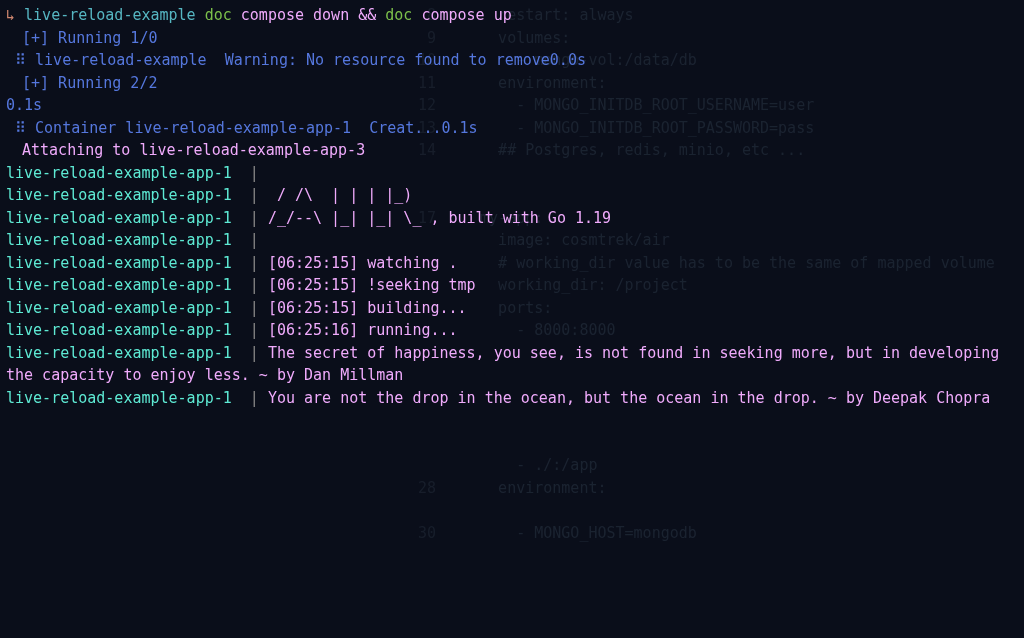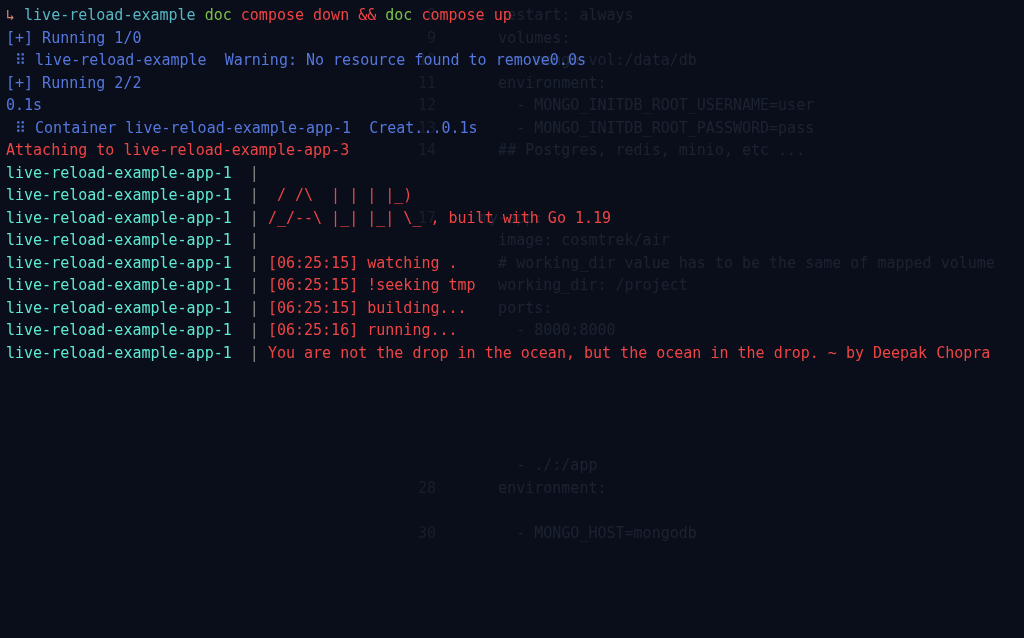--- a/index.html
+++ b/index.html
@@ -19,24 +19,25 @@
       padding: 4px 6px;
       position: relative;
     }
     .prompt-line {
       white-space: pre;
     }
     .arrow { color: #d08770; }
     .cyan { color: #56b6c2; }
     .green { color: #7cc04b; margin-top: 43px; }
     .blue { color: #5577dd; }
-    .white { color: #ef4444; }
+    .white { color: #f0abfc; }
     .line {
       white-space: pre-wrap;
       word-break: break-word;
+      margin-left: 16px;
     }
     .row {
       display: flex;
       justify-content: flex-start;
       width: 100%;
     }
     .row-left {
       white-space: pre;
       flex: 0 1 auto;
     }
@@ -115,15 +116,16 @@
 
   <div id="log-container">
       <div class="log-line"><span class="log-prefix">live-reload-example-app-1</span><span class="pipe white">  | </span><span class="white"></span></div>
       <div class="log-line"><span class="log-prefix">live-reload-example-app-1</span><span class="pipe white">  | </span><span class="white"> / /\  | | | |_)</span></div>
       <div class="log-line"><span class="log-prefix">live-reload-example-app-1</span><span class="pipe white">  | </span><span class="white">/_/--\ |_| |_| \_ , built with Go 1.19</span></div>
       <div class="log-line"><span class="log-prefix">live-reload-example-app-1</span><span class="pipe white">  | </span><span class="white"></span></div>
       <div class="log-line"><span class="log-prefix">live-reload-example-app-1</span><span class="pipe white">  | </span><span class="white">[06:25:15] watching .</span></div>
       <div class="log-line"><span class="log-prefix">live-reload-example-app-1</span><span class="pipe white">  | </span><span class="white">[06:25:15] !seeking tmp</span></div>
       <div class="log-line"><span class="log-prefix">live-reload-example-app-1</span><span class="pipe white">  | </span><span class="white">[06:25:15] building...</span></div>
       <div class="log-line"><span class="log-prefix">live-reload-example-app-1</span><span class="pipe white">  | </span><span class="white">[06:25:16] running...</span></div>
+      <div class="log-line"><span class="log-prefix">live-reload-example-app-1</span><span class="pipe white">  | </span><span class="white">The secret of happiness, you see, is not found in seeking more, but in developing the capacity to enjoy less. ~ by Dan Millman</span></div>
       <div class="log-line"><span class="log-prefix">live-reload-example-app-1</span><span class="pipe white">  | </span><span class="white">You are not the drop in the ocean, but the ocean in the drop. ~ by Deepak Chopra</span></div>
     </div>
 </div>
 
 </body></html>

